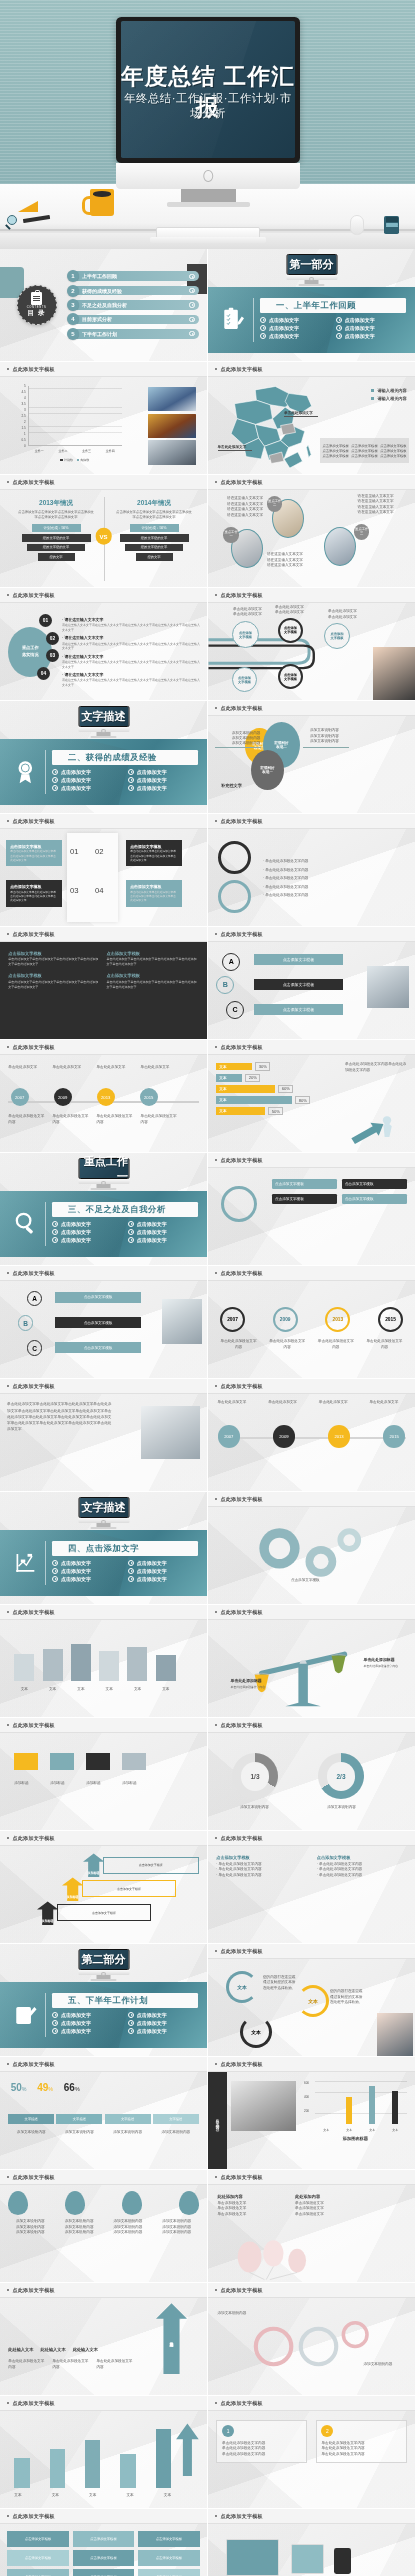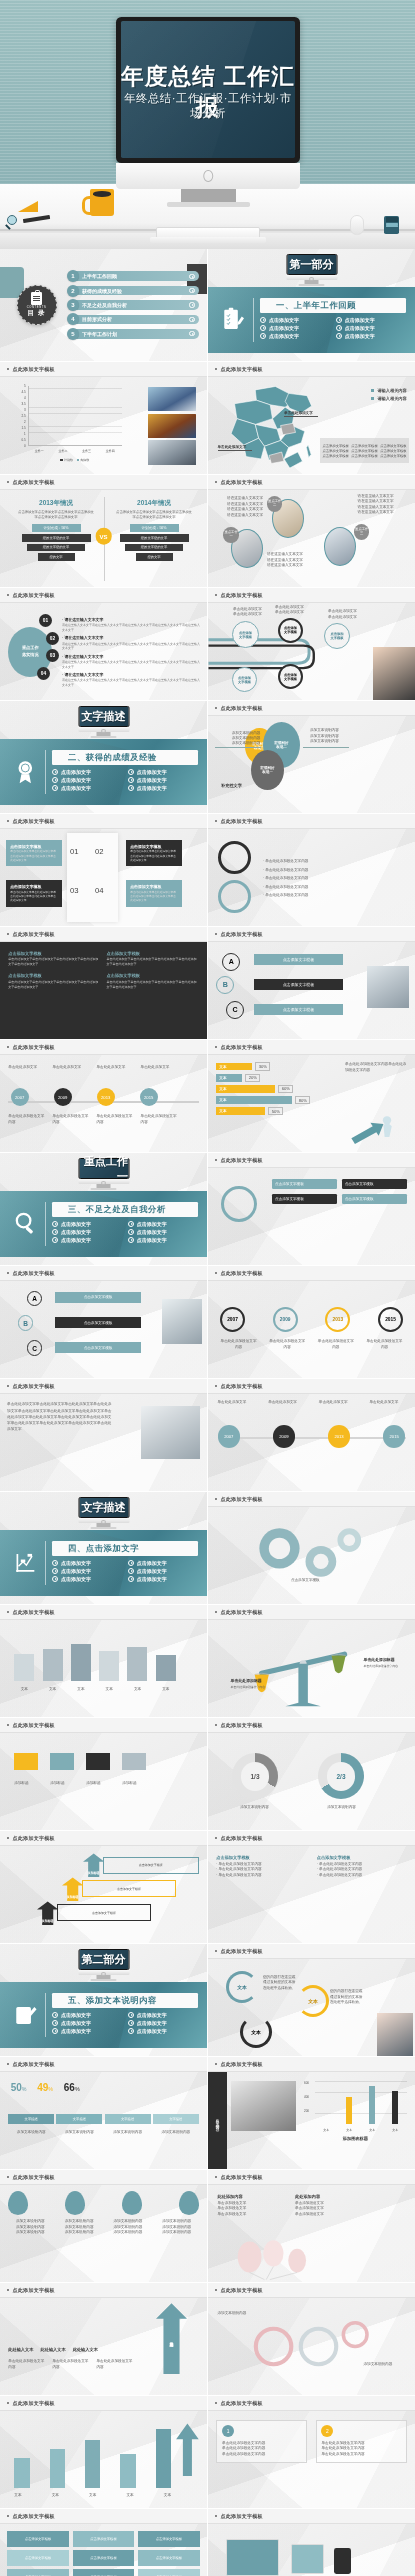--- a/index.html
+++ b/index.html
@@ -1219,21 +1219,21 @@
     </div>
     <div class="sd-band">
       <div class="sd-ico">
         <svg viewBox="0 0 40 42">
             <rect x="4" y="8" width="26" height="30" rx="3" fill="#fff"></rect>
             <path d="M24 22 L36 8 L40 12 L28 26 L22 28 Z" fill="#fff"></path>
           </svg>
       </div>
       <div class="sd-vline"></div>
       <div class="sd-ttl">
-          <span>五、添加文本说明内容</span>
+          <span>五、下半年工作计划</span>
         </div>
       <div class="sd-items">
         <div class="sd-it">
             <i class="pl"></i>
             <span>点击添加文字</span>
           </div>
         <div class="sd-it">
             <i class="pl"></i>
             <span>点击添加文字</span>
           </div>

